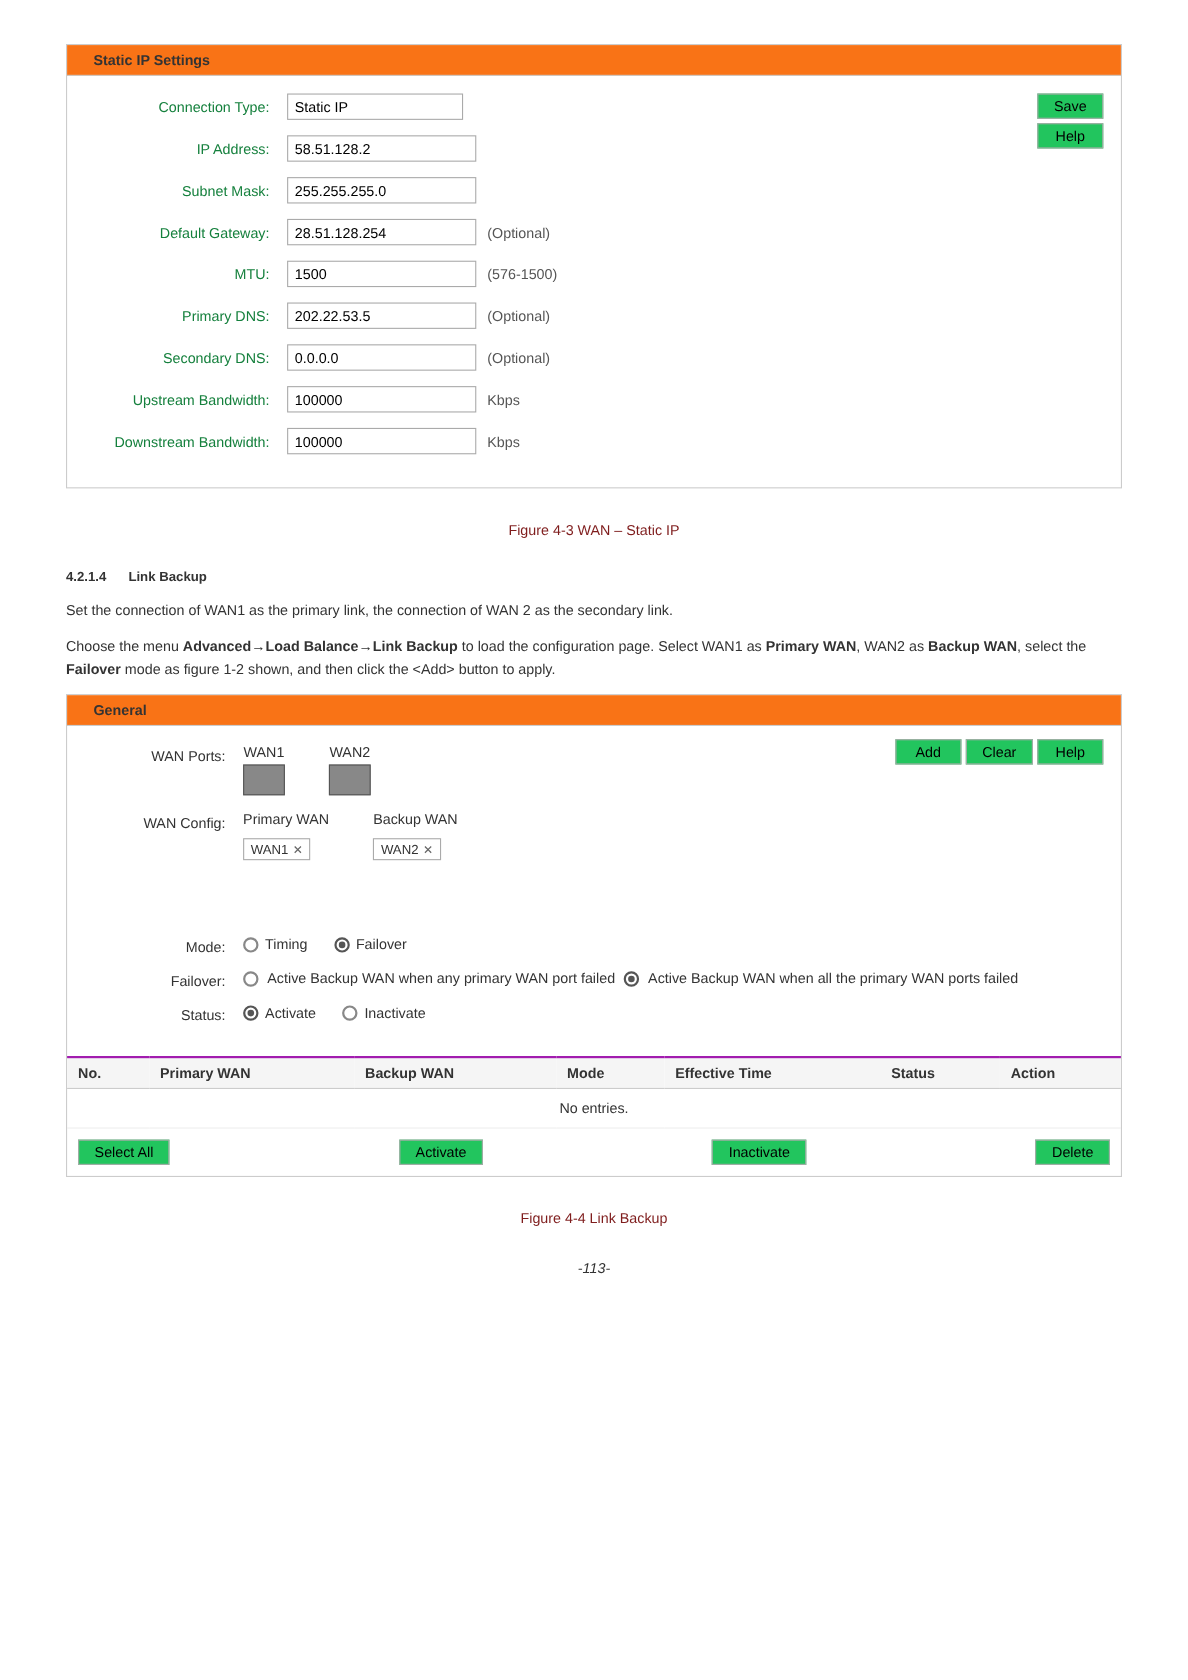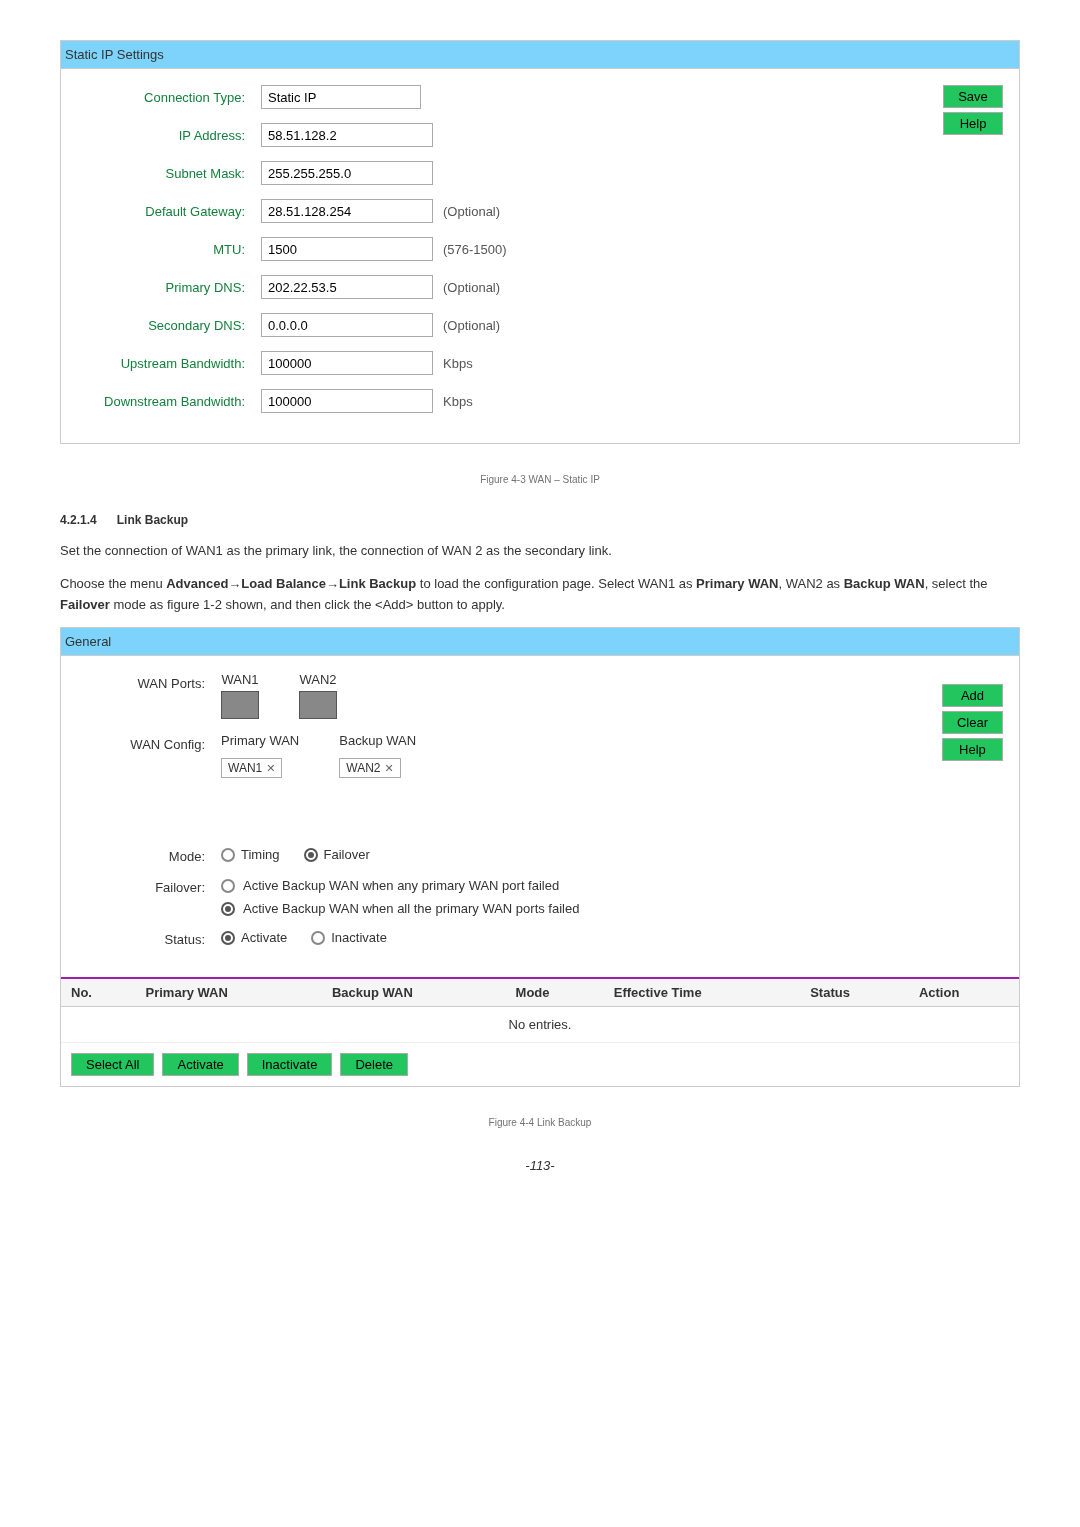--- a/index.html
+++ b/index.html
@@ -10,24 +10,24 @@
       color: #333;
       width: 1080px;
       min-height: 1527px;
       padding: 40px 60px;
     }
     .section-box {
       border: 1px solid #ccc;
       margin-bottom: 30px;
     }
     .section-header {
-      background: #7dd3fc;
+      background: #f97316;
       border-bottom: 1px solid #ccc;
-      padding: 6px 4px;
-      font-weight: normal;
+      padding: 6px 24px;
+      font-weight: bold;
       font-size: 13px;
       color: #333;
     }
     .section-body {
       padding: 16px 20px;
       position: relative;
     }
     .form-row {
       display: flex;
       align-items: center;
@@ -76,22 +76,22 @@
       background: #22c55e;
       padding: 3px 14px;
       font-size: 13px;
       cursor: pointer;
       min-width: 60px;
       text-align: center;
     }
     .figure-caption {
       text-align: center;
       margin: 14px 0 28px 0;
-      color: #737373;
-      font-size: 10px;
+      color: #7f1d1d;
+      font-size: 13px;
     }
     h2 {
       font-size: 12px;
       font-weight: bold;
       margin-bottom: 14px;
     }
     p {
       margin-bottom: 12px;
       line-height: 1.6;
     }
@@ -195,21 +195,21 @@
       border-color: #555;
     }
     .radio-dot {
       width: 6px;
       height: 6px;
       border-radius: 50%;
       background: #555;
     }
     .failover-options {
       display: flex;
-      flex-direction: column;
+      flex-direction: row;
       gap: 8px;
     }
     .failover-option {
       display: flex;
       align-items: center;
       gap: 8px;
     }
     .list-of-rules-header {
       background: #e8e8f0;
       border-bottom: 1px solid #ccc;
@@ -235,28 +235,28 @@
     }
     .rules-table td {
       padding: 10px;
       text-align: center;
       border-bottom: 1px solid #eee;
     }
     .table-buttons {
       padding: 10px 10px;
       display: flex;
       gap: 8px;
-      justify-content: flex-start;
+      justify-content: space-between;
     }
     .btn-right-group {
       position: absolute;
       right: 16px;
-      top: 28px;
-      display: flex;
-      flex-direction: column;
+      top: 12px;
+      display: flex;
+      flex-direction: row;
       gap: 4px;
     }
     .page-footer {
       text-align: center;
       margin-top: 30px;
       font-size: 13px;
       font-style: italic;
     }
   </style>
 </head>

